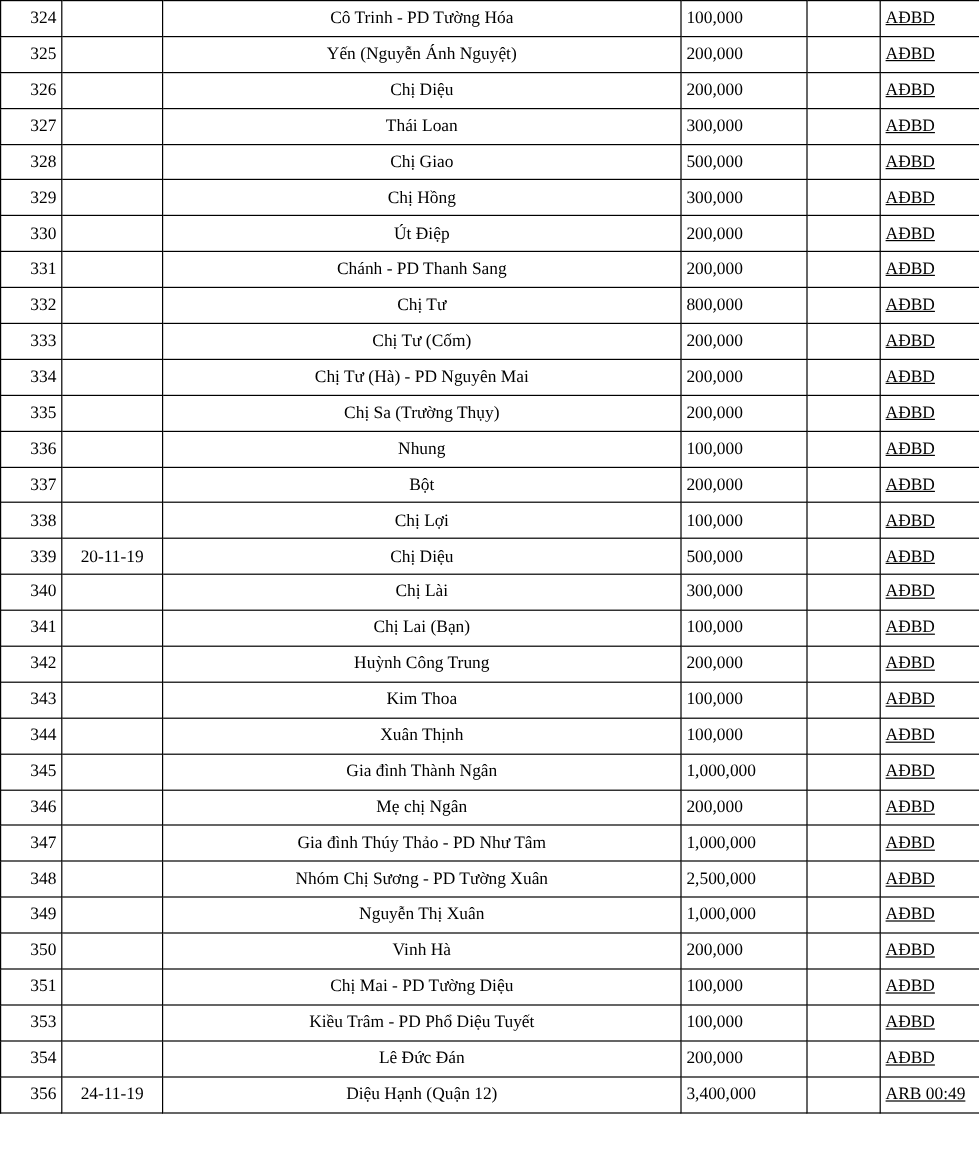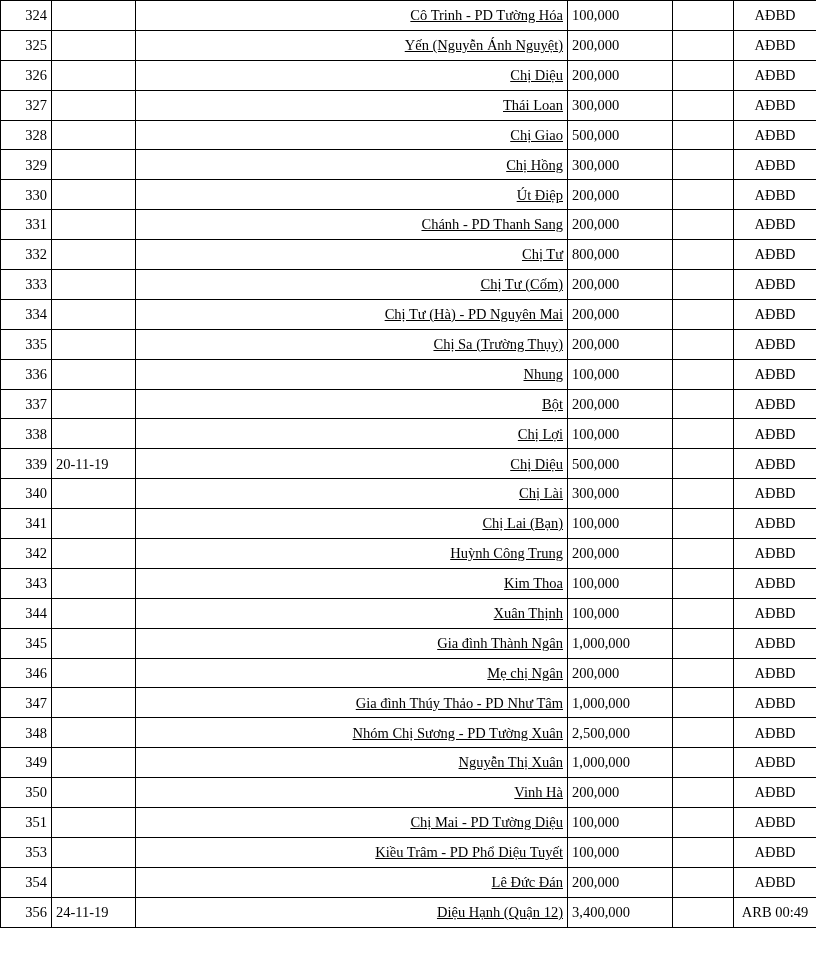--- a/index.html
+++ b/index.html
@@ -38,25 +38,25 @@
     border: 1px solid #000000;
     font-size: 14.5px;
     line-height: 1;
     height: 28.9px;
     padding: 0 4px;
     vertical-align: middle;
     white-space: nowrap;
     overflow: hidden;
   }
   td.idx   { text-align: right; }
-  td.date  { text-align: left; font-size: 14px; }
-  td.name  { text-align: right; padding-left: 9px; text-decoration: underline; }
+  td.date  { text-align: center; font-size: 14px; }
+  td.name  { text-align: center; padding-left: 9px; }
   td.amt   { text-align: left; }
   td.blank { }
-  td.note  { text-align: center; }
+  td.note  { text-align: left; text-decoration: underline; }
 </style>
 </head>
 <body>
 
 <div class="page">
   <table class="ledger">
     <colgroup>
       <col class="c-idx">
       <col class="c-date">
       <col class="c-name">

